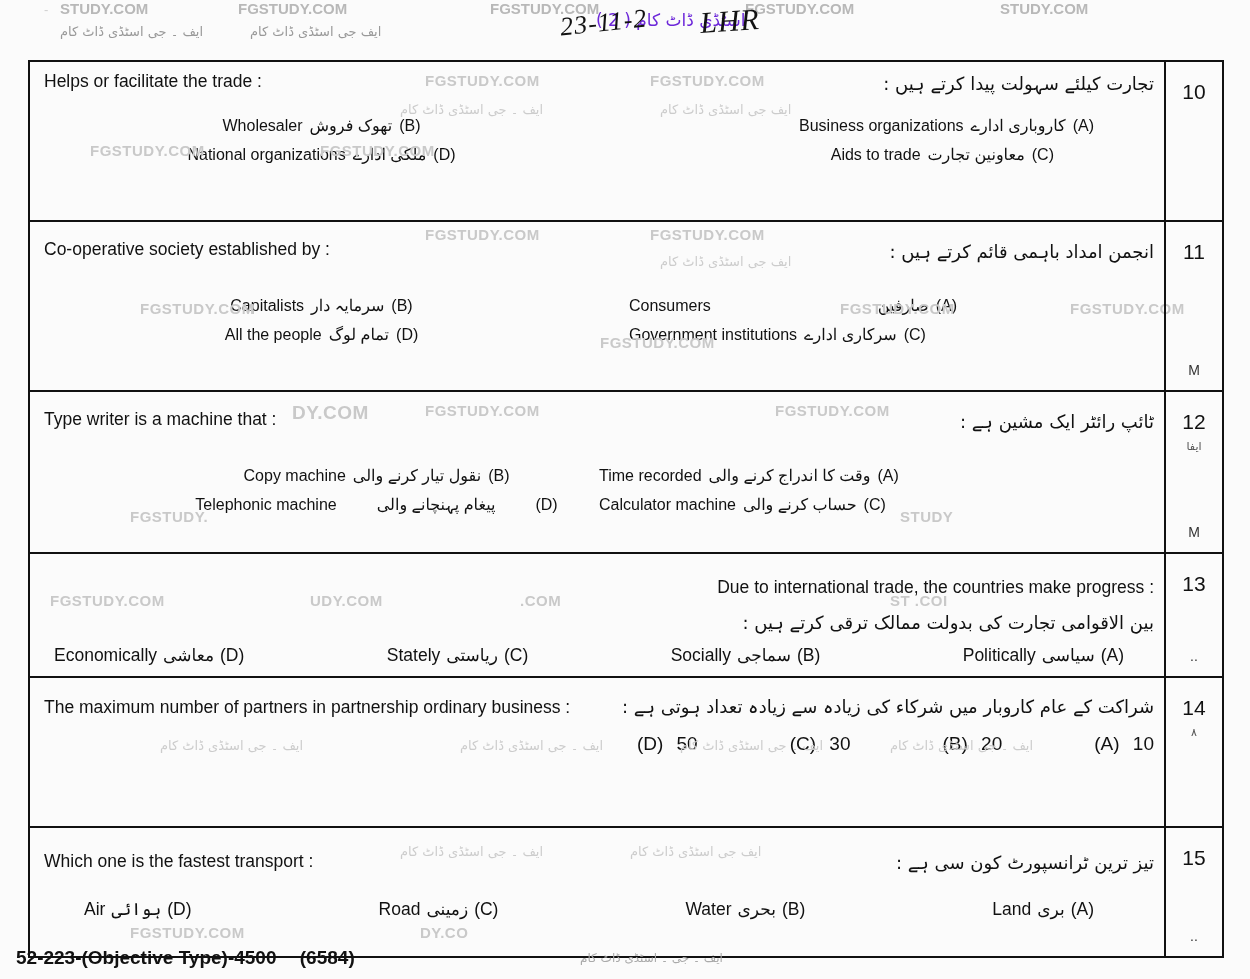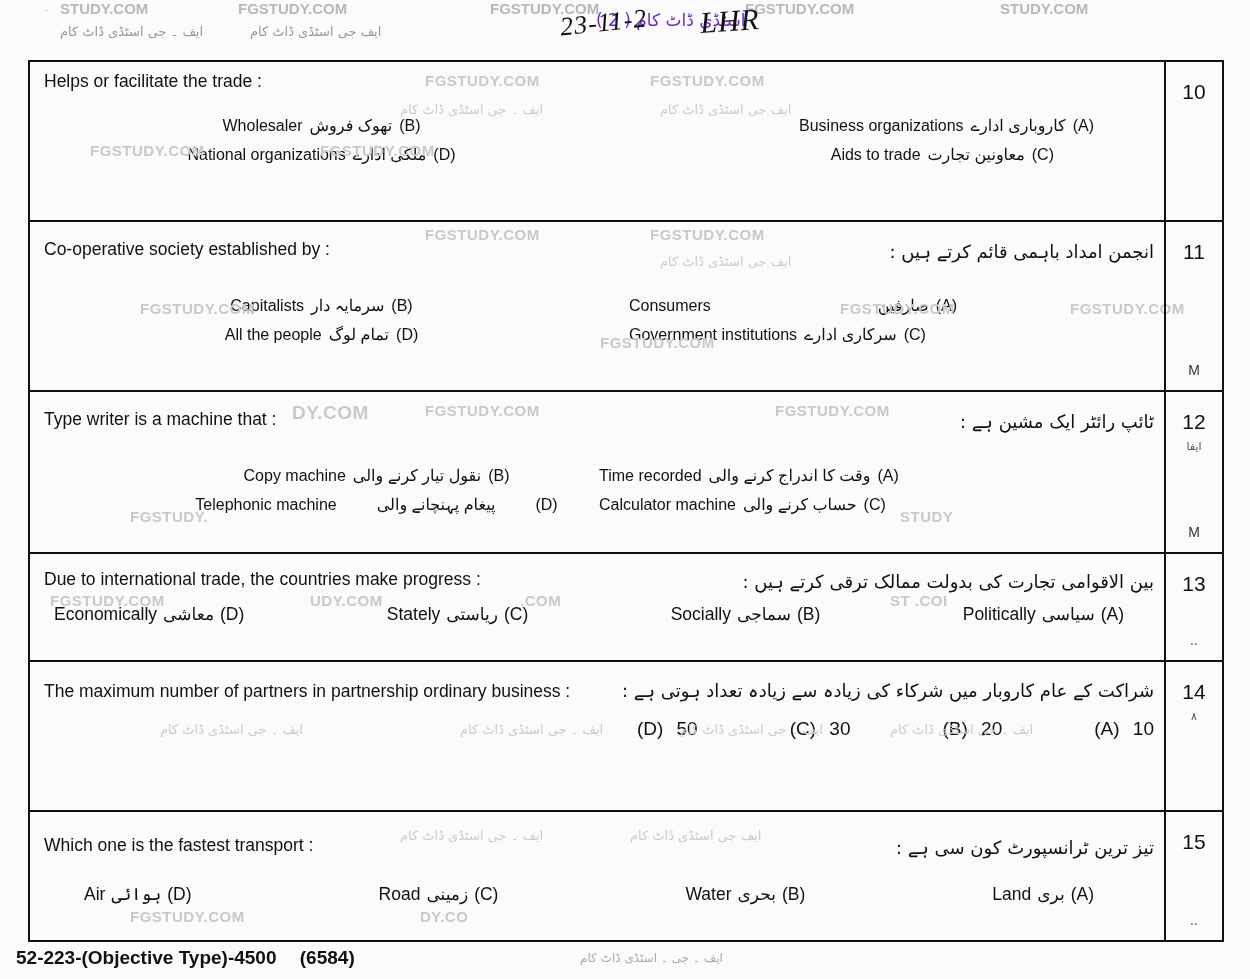--- a/index.html
+++ b/index.html
@@ -249,20 +249,21 @@
     <span class="handwrite">LHR</span>
     <span class="handwrite" style="left:560px; top:8px; font-size:26px; transform:rotate(-6deg);">23-11-2</span>
   </div>
 
   <div class="table">
 
     <div class="qrow" style="min-height:158px;">
       <div class="qbody">
         <div class="stem">
           <span class="stem-en">Helps or facilitate the trade :</span>
+          <span class="stem-ur">تجارت کیلئے سہولت پیدا کرتے ہیں :</span>
         </div>
         <div class="opt-grid" style="margin-top:22px;">
           <div class="cell" style="justify-content:center;">
             <span class="en">Wholesaler</span>
             <span class="ur">تھوک فروش</span>
             <span class="lbl">(B)</span>
           </div>
           <div class="cell" style="justify-content:flex-end; padding-right:60px;">
             <span class="en">Business organizations</span>
             <span class="ur">کاروباری ادارے</span>
@@ -369,21 +370,21 @@
       </div>
       <div class="qnum">
         <span>12</span>
         <span class="side-urdu">ایفا</span>
         <span class="marks">M</span>
       </div>
     </div>
 
     <div class="qrow" style="min-height:106px;">
       <div class="qbody">
-        <div class="stem" style="margin-top:6px;">
+        <div class="stem" style="margin-top:14px;flex-direction:column;">
           <span class="stem-en">Due to international trade, the countries make progress :</span>
           <span class="stem-ur">بین الاقوامی تجارت کی بدولت ممالک ترقی کرتے ہیں :</span>
         </div>
         <div class="opt-row4">
           <div class="opt">
             <span class="en">Politically</span>
             <span class="ur">سیاسی</span>
             <span class="lbl">(A)</span>
           </div>
           <div class="opt">

